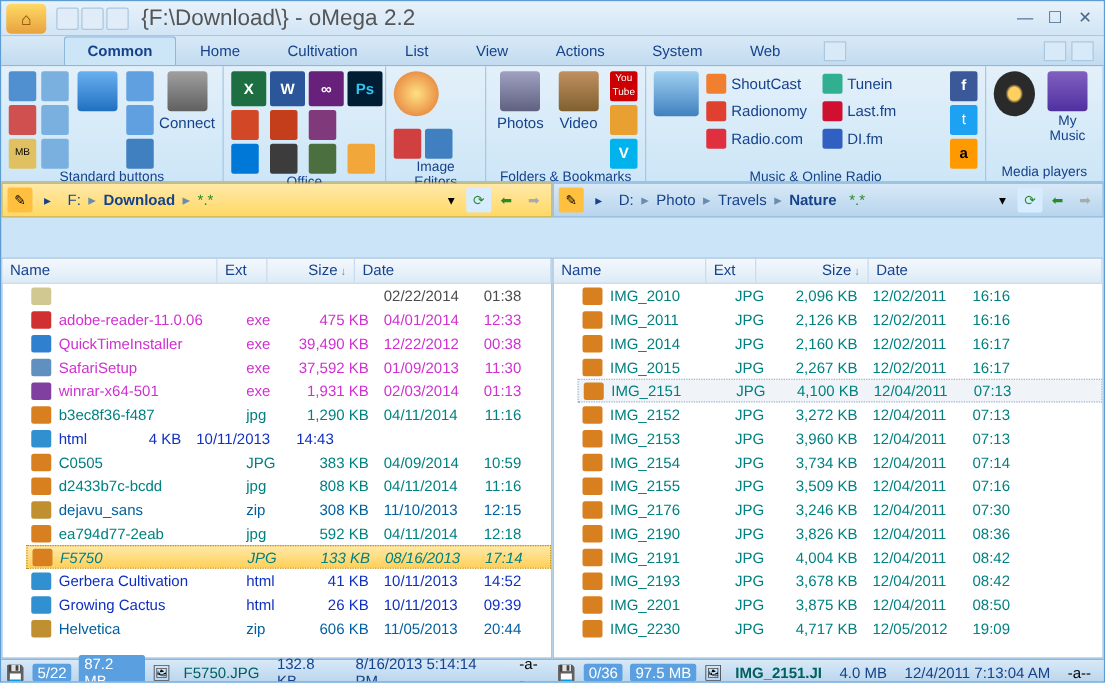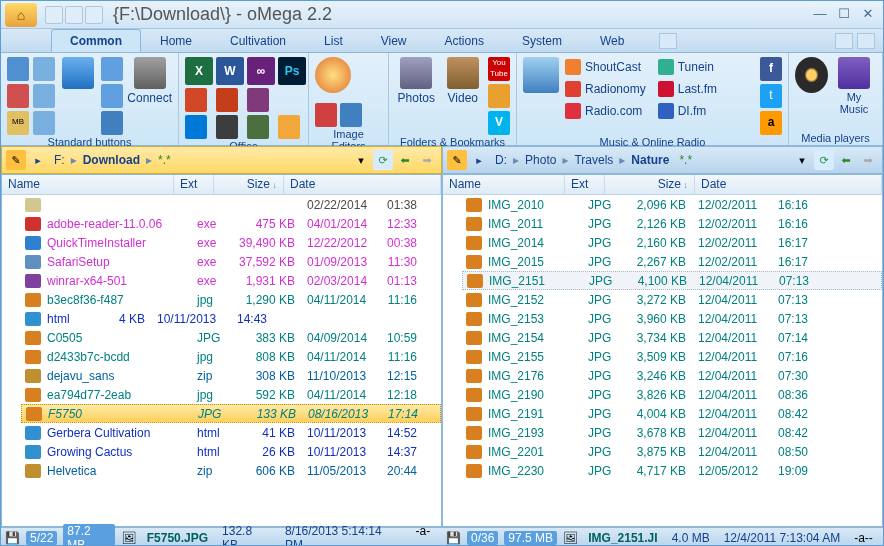--- a/index.html
+++ b/index.html
@@ -26,21 +26,21 @@
 .rb-small { width: 22px; height: 24px; border-radius: 2px; cursor: pointer; }
 .rb-link { display: flex; align-items: center; gap: 4px; color: #15428b; cursor: pointer; padding: 2px; white-space: nowrap; }
 .rb-link-icon { width: 16px; height: 16px; border-radius: 2px; }
 .paths { height: 28px; display: flex; }
 .path-half { flex: 1; display: flex; align-items: center; background: linear-gradient(#ffe9a8, #ffd966); border: 1px solid #d4af37; padding: 0 4px; gap: 2px; }
 .path-half.right-side { background: linear-gradient(#d8e9f7, #b8d4ec); border-color: #8db8db; }
 .path-btn { width: 20px; height: 20px; border-radius: 2px; display: flex; align-items: center; justify-content: center; font-size: 11px; cursor: pointer; }
 .path-seg { padding: 0 4px; color: #15428b; cursor: pointer; }
 .path-sep { color: #6a8bb0; }
 .panes { display: flex; height: 353px; }
-.pane { flex: 1; display: flex; flex-direction: column; background: #fff; border: 1px solid #8db8db; }
+.pane { flex: 1; display: flex; flex-direction: column; background: #fff; border: 1px solid #8db8db; margin-top: 32px; }
 .pane-header { height: 20px; background: linear-gradient(#f4f8fc, #dcebf7); display: flex; border-bottom: 1px solid #c0d4e8; }
 .col-h { padding: 2px 6px; color: #15428b; border-right: 1px solid #c8dcec; cursor: pointer; overflow: hidden; }
 .col-h.sorted::after { content: " ↓"; color: #6a8bb0; font-size: 9px; }
 .file-list { flex: 1; overflow: hidden; padding-left: 19px; }
 .file-row { display: flex; height: 19px; align-items: center; cursor: pointer; }
 .file-row.sel { background: linear-gradient(#ffe9a8, #ffd05a); border: 1px dotted #c09020; height: 19px; font-style: italic; }
 .file-row.sel-right { background: #f0f4f8; border: 1px dotted #a0b8d0; }
 .fc { padding: 0 6px; overflow: hidden; white-space: nowrap; text-overflow: ellipsis; }
 .fc.r { text-align: right; }
 .file-icon { width: 16px; height: 14px; margin-left: 4px; border-radius: 2px; flex-shrink: 0; }
@@ -351,21 +351,21 @@
           <div class="fc r c-html" style="width:70px">41 KB</div>
           <div class="fc c-html" style="width:78px">10/11/2013</div>
           <div class="fc r c-html" style="width:44px">14:52</div>
         </div>
         <div class="file-row">
           <div class="file-icon" style="background:#3090d0"></div>
           <div class="fc c-html" style="width:150px">Growing Cactus</div>
           <div class="fc c-html" style="width:40px">html</div>
           <div class="fc r c-html" style="width:70px">26 KB</div>
           <div class="fc c-html" style="width:78px">10/11/2013</div>
-          <div class="fc r c-html" style="width:44px">14:37</div>
+          <div class="fc r c-html" style="width:44px">09:39</div>
         </div>
         <div class="file-row">
           <div class="file-icon" style="background:#c09030"></div>
           <div class="fc c-zip" style="width:150px">Helvetica</div>
           <div class="fc c-zip" style="width:40px">zip</div>
           <div class="fc r c-zip" style="width:70px">606 KB</div>
           <div class="fc c-zip" style="width:78px">11/05/2013</div>
           <div class="fc r c-zip" style="width:44px">20:44</div>
         </div>
       </div>
@@ -501,21 +501,21 @@
       </div>
   </div>
 </div>
 
 <div class="statusbar">
   <div class="sb-half">
     <span>💾</span>
     <span class="sb-blue">5/22</span>
     <span class="sb-blue">87.2 MB</span>
     <span>🖼</span>
-    <span class="sb-seg" style="font-weight:bold;color:#006060">F5750.JPG</span>
+    <span class="sb-seg" style="font-weight:normal;color:#006060">F5750.JPG</span>
     <span class="sb-seg" style="color:#15428b">132.8 KB</span>
     <span class="sb-seg" style="color:#15428b">8/16/2013 5:14:14 PM</span>
     <span class="sb-seg">-a--</span>
   </div>
   <div class="sb-half">
     <span>💾</span>
     <span class="sb-blue">0/36</span>
     <span class="sb-blue">97.5 MB</span>
     <span>🖼</span>
     <span class="sb-seg" style="font-weight:bold;color:#006060">IMG_2151.JI</span>

